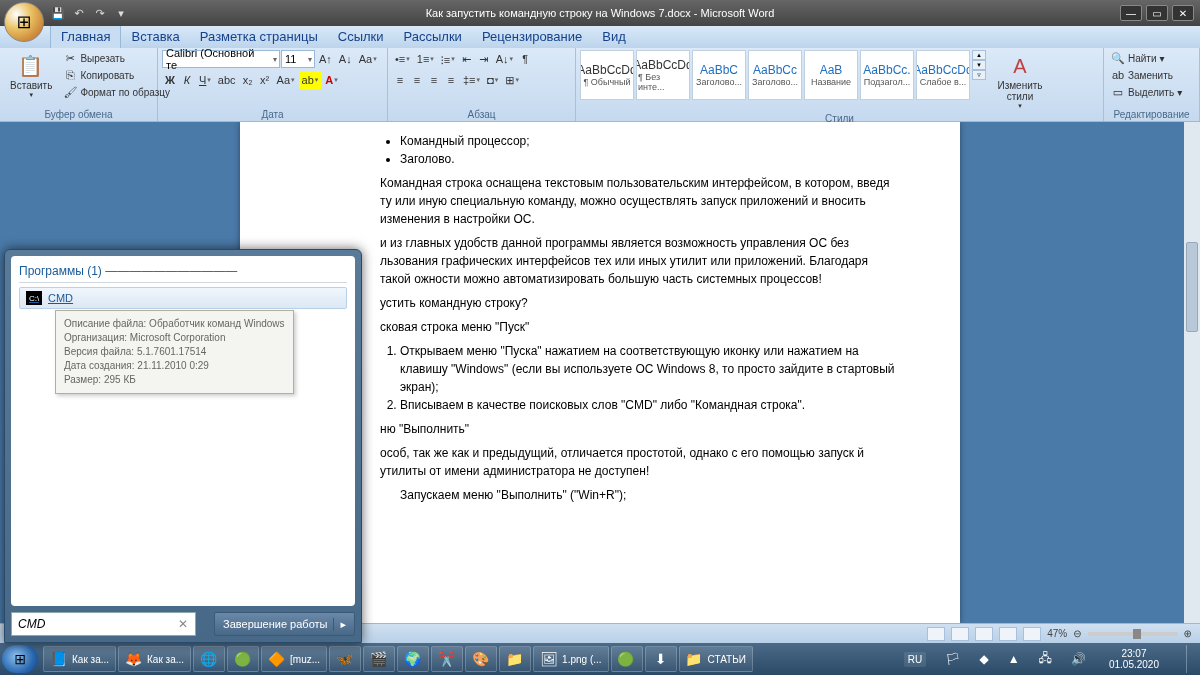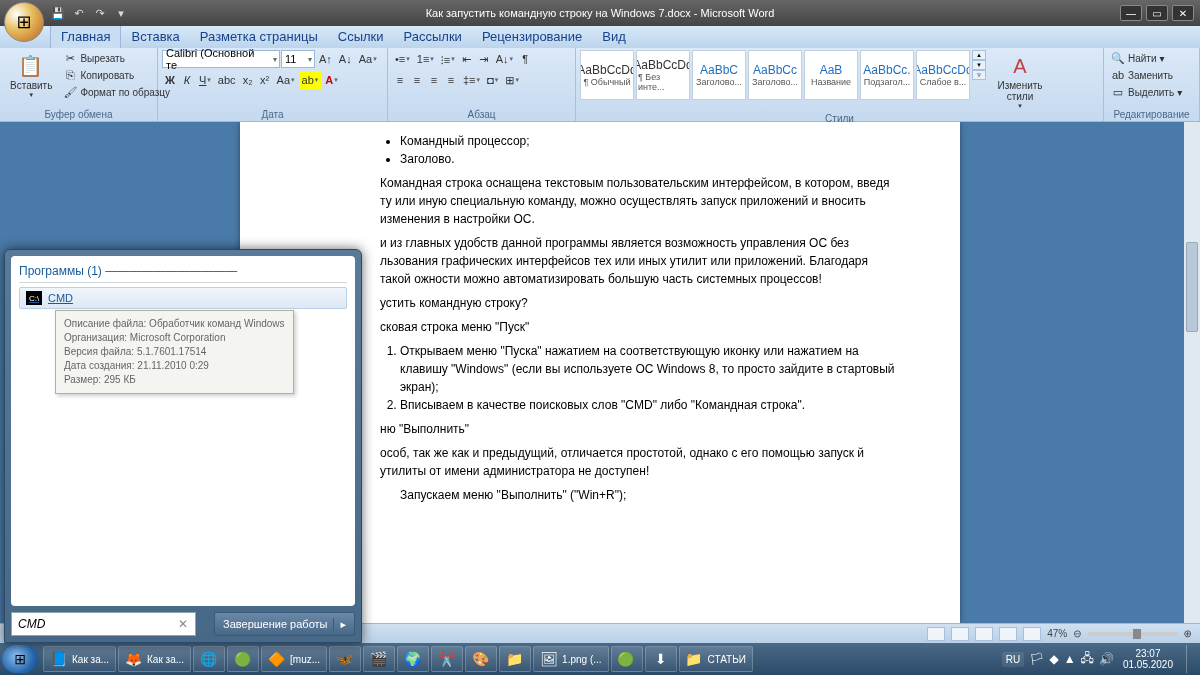--- a/index.html
+++ b/index.html
@@ -70,21 +70,21 @@
 .start-search input { flex:1; height:24px; border:1px solid #8aa; padding:0 6px; font-size:12px; font-style:italic; }
 .start-search .clear { position:relative; left:-22px; color:#888; align-self:center; font-size:12px; cursor:pointer; }
 .shutdown { background:linear-gradient(#6a88a8,#486888); color:#fff; border:1px solid #3a5a7a; padding:4px 8px; font-size:11px; border-radius:2px; display:flex; align-items:center; }
 .shutdown .arrow { border-left:1px solid #3a5a7a; margin-left:6px; padding-left:6px; }
 
 
 .taskbar { position:absolute; bottom:0; left:0; right:0; height:32px; background:linear-gradient(#4a6a88,#2a4a68); display:flex; align-items:center; padding:0 2px; z-index:40; }
 .start-orb { width:36px; height:28px; border-radius:14px; background:radial-gradient(circle at 40% 40%,#8ec0f0,#2a6ab0 60%,#104080); display:flex; align-items:center; justify-content:center; font-size:14px; margin-right:4px; }
 .task-item { height:26px; padding:0 6px; background:linear-gradient(rgba(255,255,255,.15),rgba(255,255,255,.05)); border:1px solid rgba(255,255,255,.2); border-radius:2px; margin:0 1px; display:flex; align-items:center; gap:4px; color:#fff; font-size:10px; max-width:86px; overflow:hidden; white-space:nowrap; }
 .task-item .ico { width:18px; height:18px; display:flex; align-items:center; justify-content:center; font-size:14px; }
-.tray { margin-left:auto; display:flex; align-items:center; gap:5px; color:#fff; font-size:10px; padding-right:2px; }
+.tray { margin-left:auto; display:flex; align-items:center; gap:19px; color:#fff; font-size:10px; padding-right:2px; }
 .tray .ico { font-size:12px; }
 .lang { background:rgba(255,255,255,.1); padding:2px 4px; border-radius:2px; }
 .clock { text-align:center; line-height:1.1; font-size:10px; padding:0 4px; }
 .showdesk { width:10px; height:28px; border-left:1px solid rgba(255,255,255,.3); margin-left:4px; }
 </style>
 </head>
 <body>
 
 <div class="office-btn">⊞</div>
 

